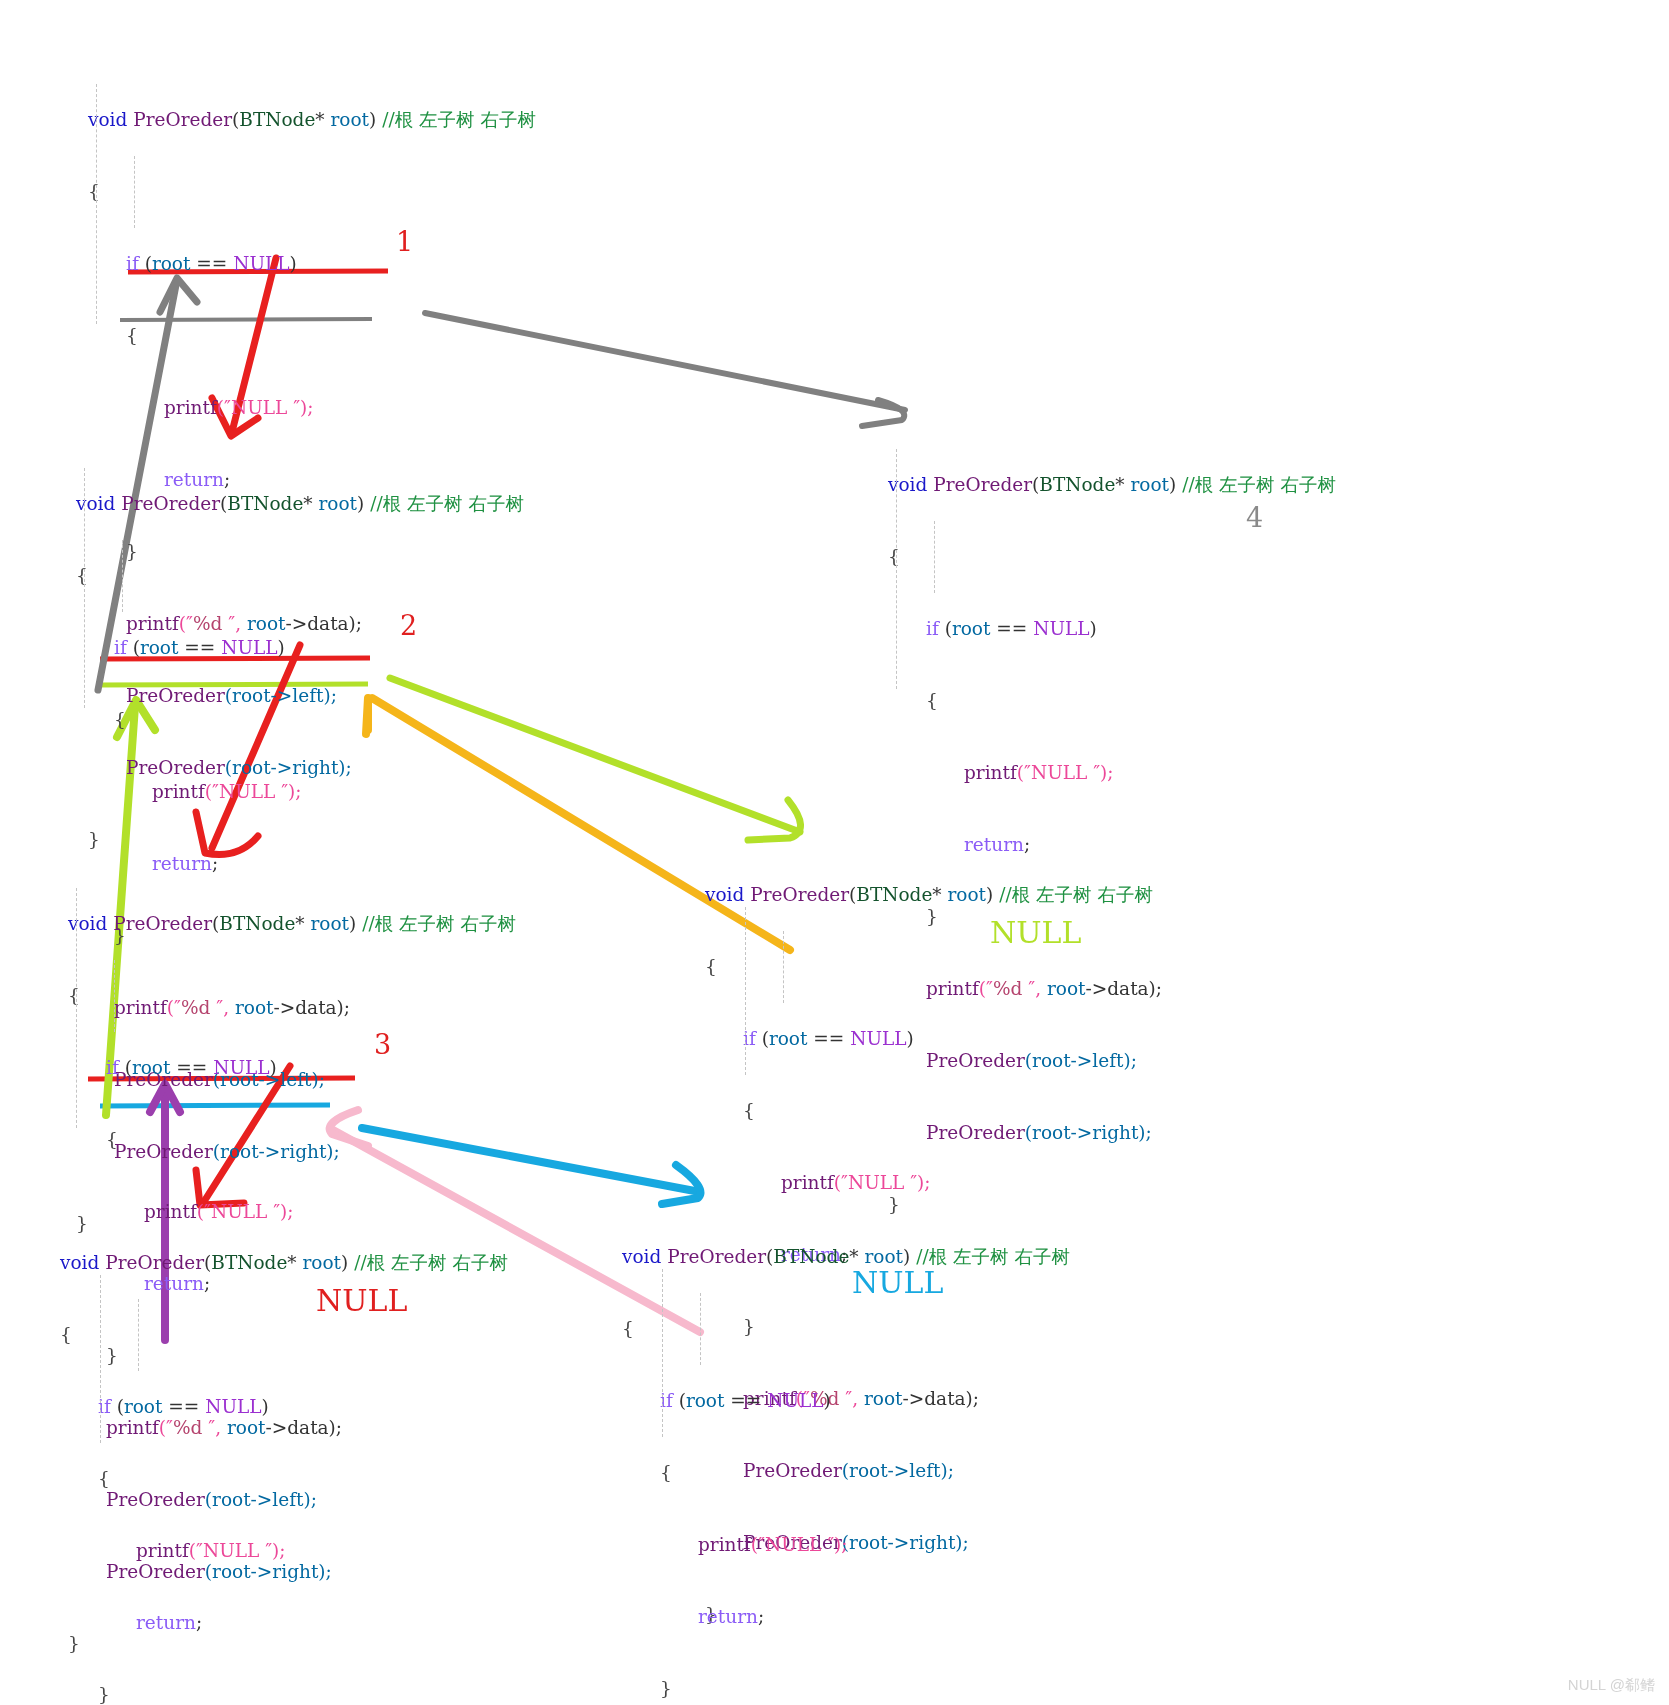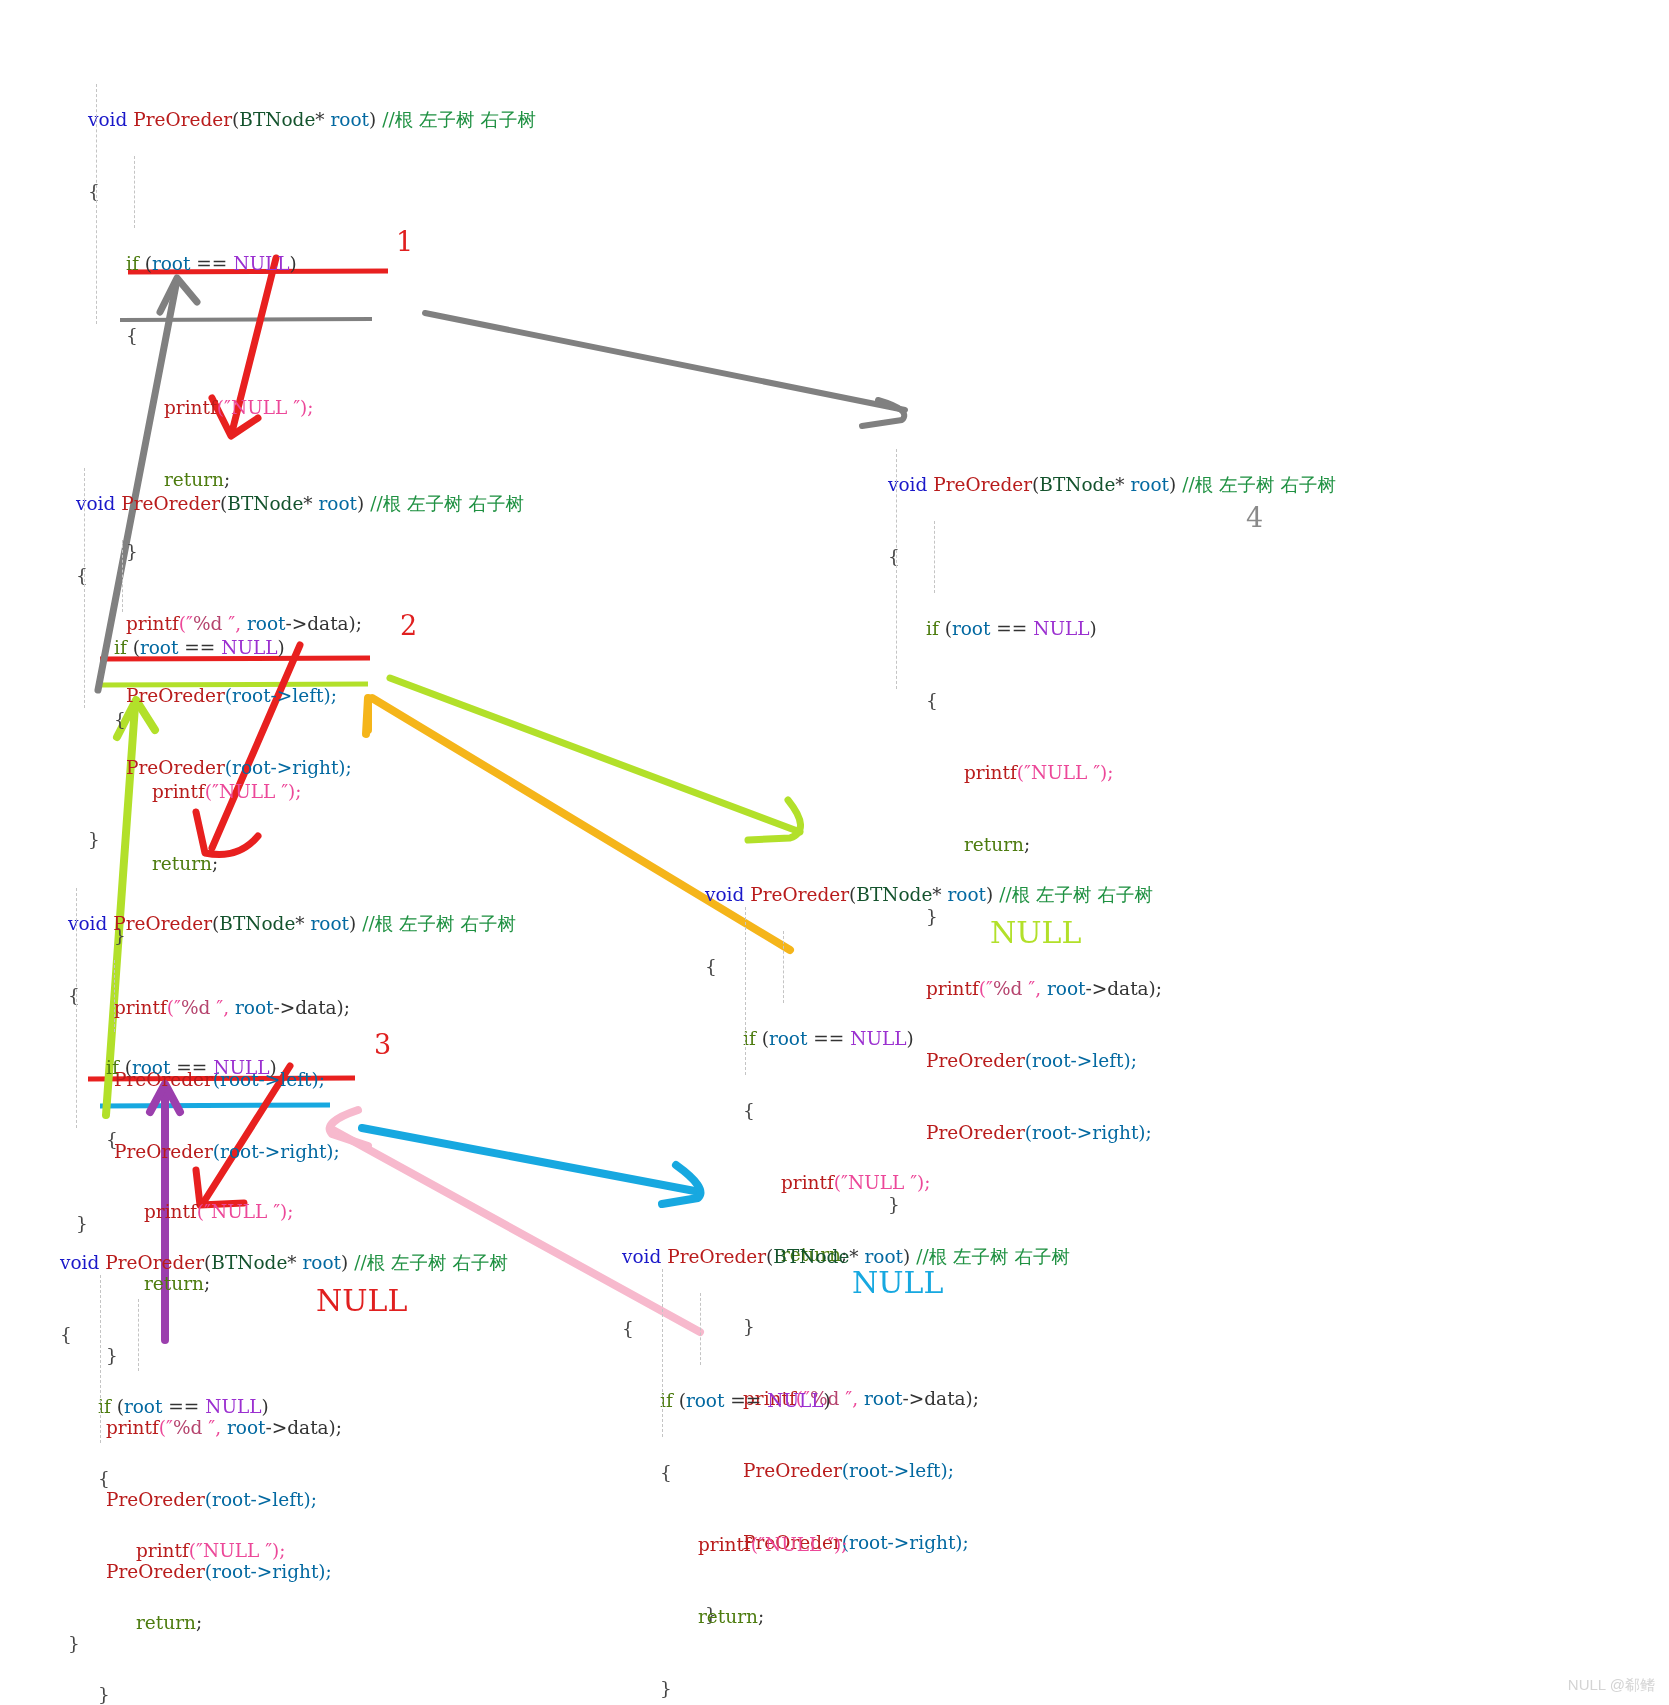--- a/index.html
+++ b/index.html
@@ -8,25 +8,25 @@
 
   
   .code-block{position:absolute;white-space:pre;font-family:"DejaVu Serif", serif;
               font-size:18.5px;line-height:24px;letter-spacing:0px;color:#2b2b2b;}
   .code-line{height:24px;position:relative;}
   .ind1{padding-left:38px;}
   .ind2{padding-left:76px;}
 
   
   .kw      {color:#1a18c9;margin-top:32px;}          
-  .fname   {color:#b91c1c;}          
+  .fname   {color:#701a75;}          
   .type    {color:#14532d;}          
   .punc    {color:#333333;}          
   .var     {color:#0369a1;}          
-  .ctrl    {color:#4d7c0f;}          
+  .ctrl    {color:#8b5cf6;}          
   .nullk   {color:#9b30d0;}
   .str     {color:#ec4899;}          
   .fmt     {color:#b5446e;}          
   .cmt     {color:#1f9142;margin-top:39px;}
   .braceline{color:#444444;}
 
   
   .guide{position:absolute;top:24px;width:0;border-left:1px dashed #c4c4c4;}
 
   

